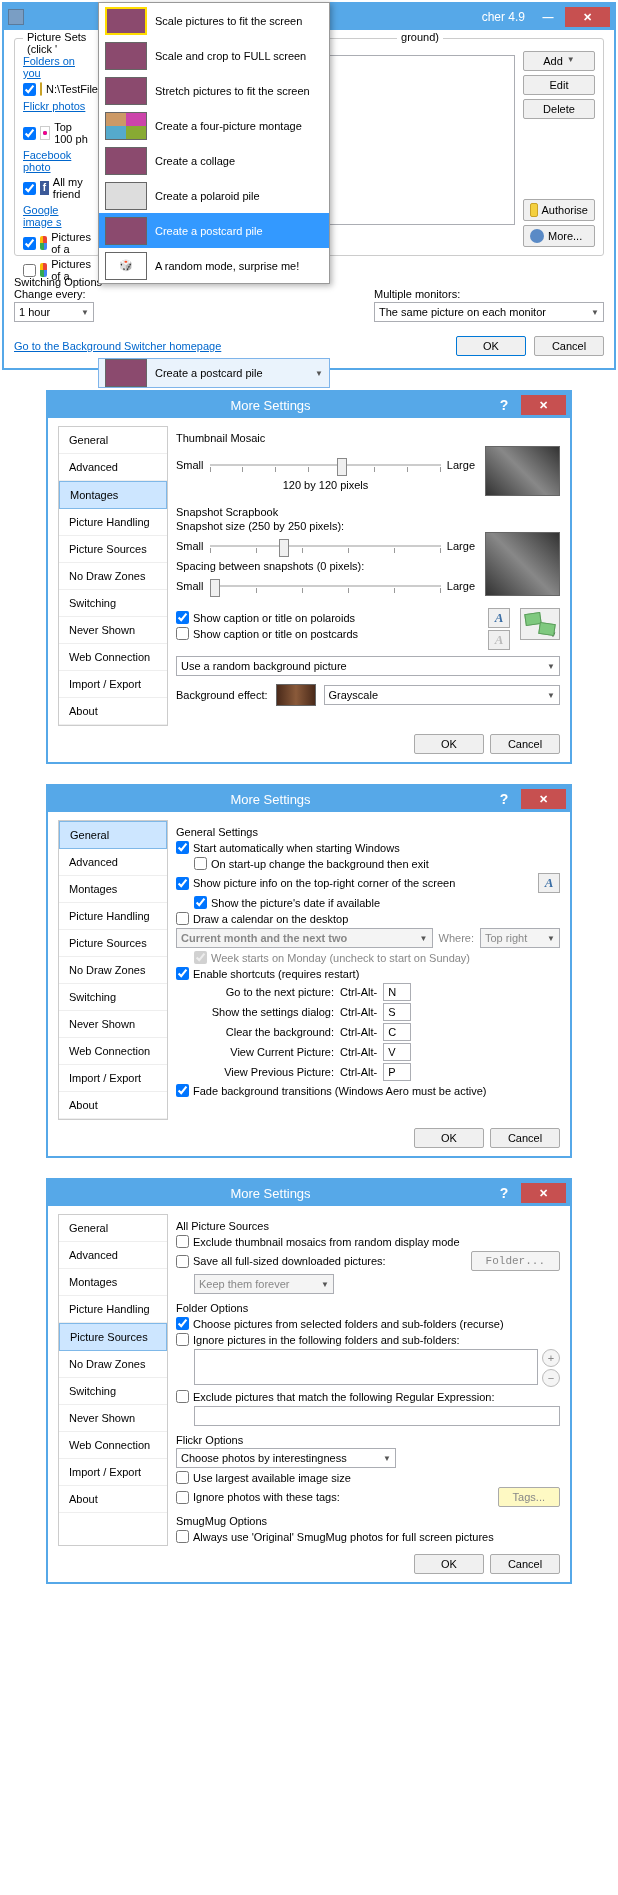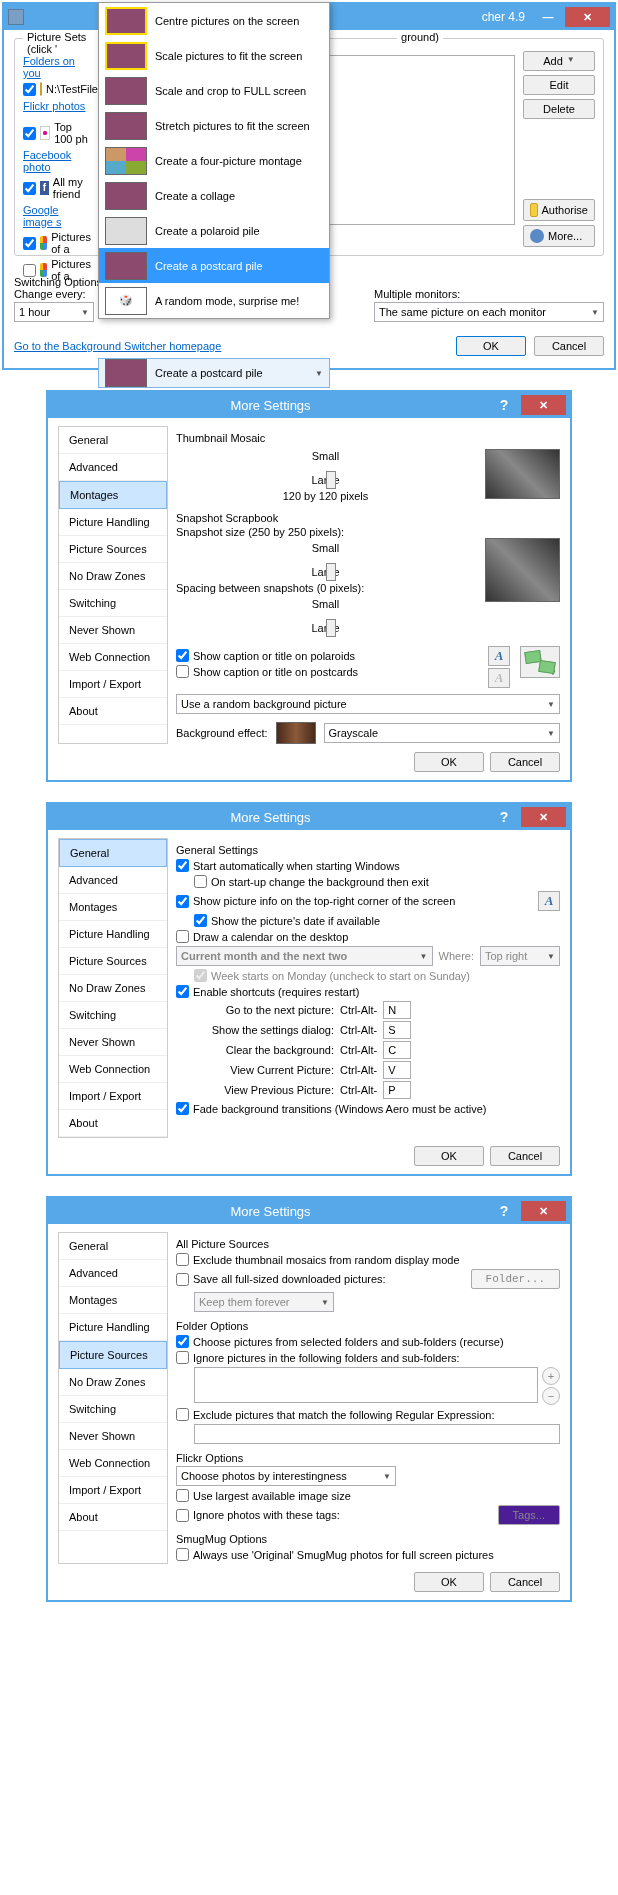--- a/index.html
+++ b/index.html
@@ -21,21 +21,21 @@
 .tab-item.selected { background: #cde6ff; border: 1px solid #7fb8e8; }
 .main-flex { display: flex; gap: 8px; }
 .main-pane { flex: 1; }
 .btn { border: 1px solid #aaa; background: #f0f0f0; padding: 3px 14px; cursor: pointer; border-radius: 2px; font-size: 11px; }
 .btn-row { display: flex; justify-content: flex-end; gap: 6px; margin-top: 8px; }
 .checkbox-row { display: flex; align-items: center; gap: 4px; margin: 3px 0; }
 input[type=checkbox] { width: 13px; height: 13px; }
 .link { color: #0066cc; text-decoration: underline; cursor: pointer; }
 .dropdown { border: 1px solid #abadb3; background: #fff; padding: 2px 4px; display: flex; align-items: center; justify-content: space-between; min-height: 20px; }
 .dropdown-arrow { font-size: 8px; color: #555; }
-.slider-row { display: flex; align-items: center; gap: 6px; margin: 4px 0; flex-direction: column; }
+.slider-row { display: flex; align-items: center; gap: 6px; margin: 4px 0; }
 .slider-track { flex: 1; position: relative; height: 20px; }
 .slider-line { position: absolute; top: 9px; left: 0; right: 0; height: 2px; background: #ccc; }
 .slider-ticks { position: absolute; top: 12px; left: 0; right: 0; display: flex; justify-content: space-between; }
 .slider-tick { width: 1px; height: 5px; background: #999; }
 .slider-thumb { position: absolute; top: 3px; width: 10px; height: 18px; background: #f0f0f0; border: 1px solid #888; }
 .section-title { font-size: 11px; margin: 6px 0 2px 0; }
 .indent { margin-left: 18px; }
 .textbox { border: 1px solid #abadb3; background: #fff; padding: 2px 4px; min-height: 18px; }
 .thumb-preview { width: 75px; height: 50px; background: linear-gradient(45deg,#333,#888,#333); border: 1px solid #666; }
 .icon-sm { display: inline-block; width: 14px; height: 14px; vertical-align: middle; }
@@ -180,24 +180,20 @@
     <div class="bg-dropdown-closed" style="top:328px;">
       <div class="mode-thumb"></div>
       <span style="flex:1;">Create a postcard pile</span>
       <span class="dropdown-arrow">▼</span>
     </div>
   </div>
 
   <div class="mode-dropdown" style="top:-2px;">
     <div class="mode-item">
         <div class="mode-thumb yellow-border"></div>
-        <span>Centre pictures on the screen</span>
-      </div>
-    <div class="mode-item">
-        <div class="mode-thumb yellow-border"></div>
         <span>Scale pictures to fit the screen</span>
       </div>
     <div class="mode-item">
         <div class="mode-thumb"></div>
         <span>Scale and crop to FULL screen</span>
       </div>
     <div class="mode-item">
         <div class="mode-thumb"></div>
         <span>Stretch pictures to fit the screen</span>
       </div>
@@ -529,21 +525,21 @@
             <span>Choose photos by interestingness</span>
             <span class="dropdown-arrow">▼</span>
           </div>
         <div class="checkbox-row">
             <input type="checkbox" style="">
             <span>Use largest available image size</span>
           </div>
         <div class="checkbox-row">
             <input type="checkbox" style="">
             <span style="flex:1;">Ignore photos with these tags:</span>
-            <button class="btn disabled-text" style="background:#4c1d95;">Tags...</button>
+            <button class="btn disabled-text" style="background:#fef9c3;">Tags...</button>
           </div>
 
         <div class="section-title" style="margin-top:8px;">SmugMug Options</div>
         <div class="checkbox-row">
             <input type="checkbox" style="">
             <span>Always use 'Original' SmugMug photos for full screen pictures</span>
           </div>
       </div>
     </div>
     <div class="btn-row">

